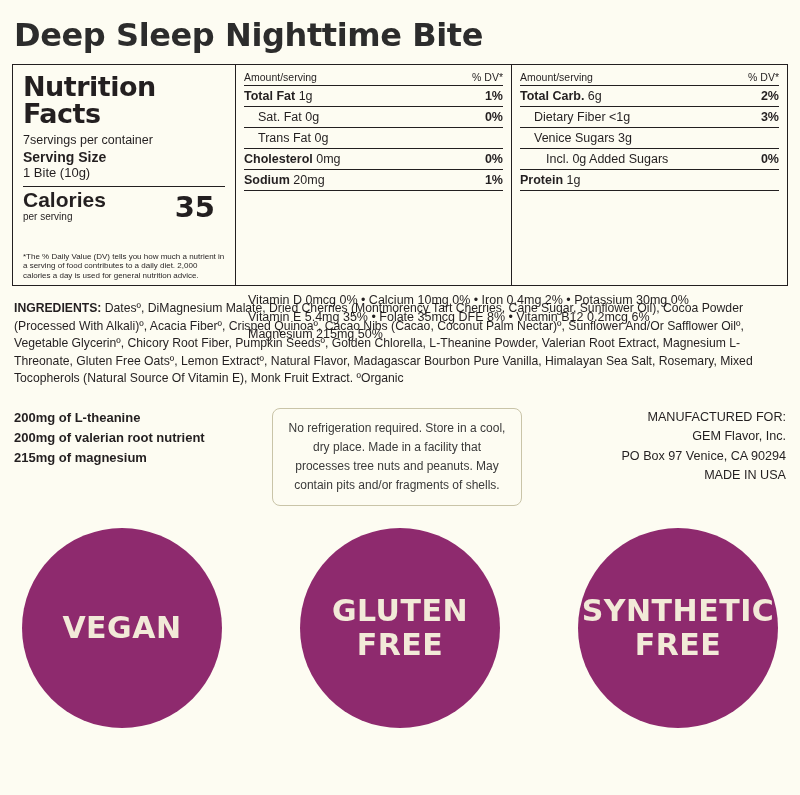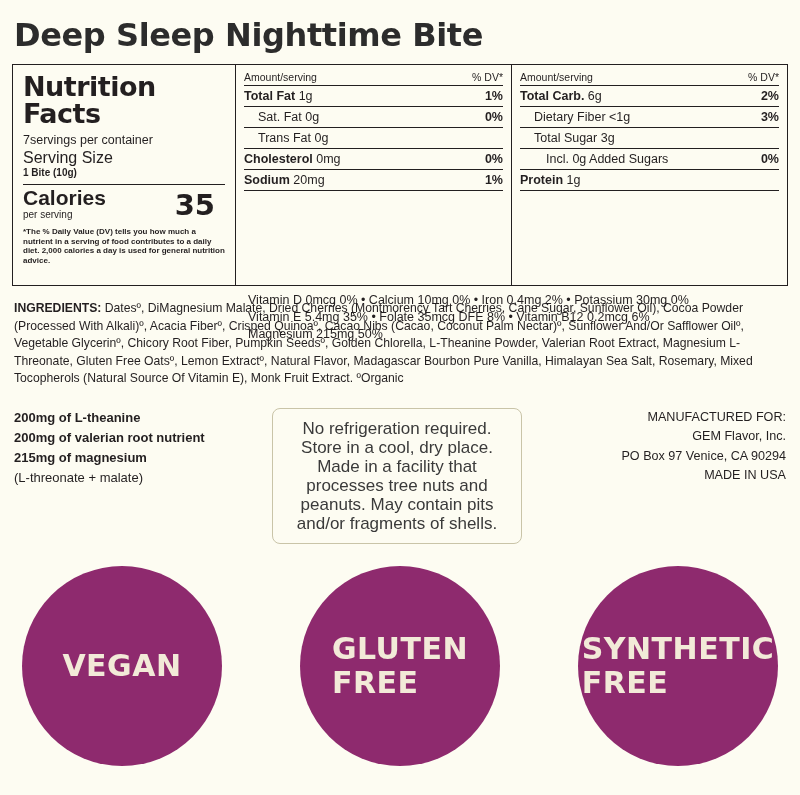--- a/index.html
+++ b/index.html
@@ -33,35 +33,34 @@
   }
   .nf-left { width: 222px; padding: 8px 10px 6px 10px; position: relative; }
   .nf-title {
     font-family: "DejaVu Sans", sans-serif;
     font-weight: bold;
     font-size: 27px;
     line-height: 27px;
     letter-spacing: -0.5px;
   }
   .nf-servings { font-size: 12.5px; margin-top: 6px; }
-  .nf-servingsize { font-weight: normal; font-size: 16px; margin-top: 2px; }
-  .nf-serveamt { font-weight: bold; font-size: 10px; }
+  .nf-servingsize { font-weight: bold; font-size: 14px; margin-top: 2px; }
+  .nf-serveamt { font-weight: normal; font-size: 13px; }
   .cal-rule { border-top: 1px solid #231f20; margin: 6px 0 0 0; }
   .cal-row { display: flex; align-items: flex-end; justify-content: space-between; padding-top: 2px; }
   .cal-word { font-family:Liberation Sans, sans-serif; font-weight: bold; font-size: 21px; line-height: 21px;}
   .cal-per { font-size: 10px; margin-top: 1px; }
   .cal-num { font-family:"DejaVu Sans", sans-serif; font-weight: bold; font-size: 29px; line-height:29px; padding-right:10px;}
   .dv-foot {
     font-size: 8px;
     line-height: 9.5px;
     position: absolute;
-    bottom: 20px;
+    bottom: 5px;
     left: 10px;
     right: 8px;
-    font-weight: bold;
   }
 
   .nf-mid, .nf-right { flex: 1; padding: 6px 8px 4px 8px; }
   .nf-mid { border-left: 1px solid #231f20; }
   .nf-right { border-left: 1px solid #231f20; }
 
   .nf-head { display:flex; justify-content: space-between; font-size: 10.5px; padding-bottom: 2px; }
   .nf-line { border-top: 1.5px solid #231f20; }
   .nf-line.thin { border-top: 1px solid #231f20; }
   .nf-row { display:flex; justify-content: space-between; font-size: 12.5px; padding: 3px 0 3px 0; }
@@ -84,37 +83,37 @@
 
   
   .strip { display:flex; padding: 20px 2px 0 2px; align-items: flex-start; }
   .strip-left { width: 250px; font-size: 13px; line-height: 20px; font-weight: bold; }
   .strip-left .sub { font-weight: normal; }
   .strip-mid { width: 266px; display:flex; justify-content:center; }
   .storage-box {
     border: 1px solid #c9c4a8;
     border-radius: 8px;
     padding: 10px 14px;
-    font-size: 17px;
+    font-size: 12px;
     line-height: 19px;
     text-align: center;
     color: #3a3a3a;
     background: #fdfcf2;
     width: 250px;
   }
   .strip-right { flex:1; text-align: right; font-size: 12.6px; line-height: 19.5px; }
 
   
   .badges { display:flex; justify-content: space-between; padding: 22px 10px 0 10px; }
   .badge {
     width: 200px; height: 200px; border-radius: 50%;
     background: #8e2a6e;
     display:flex; align-items:center; justify-content:center;
     color: #f2ead8;
-    text-align:left;
+    text-align:center;
   }
   .badge span {
     font-family: "DejaVu Sans", sans-serif;
     font-weight: bold;
     font-size: 30px;
     line-height: 34px;
     letter-spacing: 0.5px;
   }
 </style>
 </head>
@@ -191,21 +190,21 @@
             <span class="nm"><b>Total Carb.</b> 6g</span>
             <span class="dv">2%</span>
           </div>
           <div class="nf-line thin"></div>
           <div class="nf-row ">
             <span class="nm indent1">Dietary Fiber &lt;1g</span>
             <span class="dv">3%</span>
           </div>
           <div class="nf-line thin"></div>
           <div class="nf-row ">
-            <span class="nm indent1">Total Sugar 3g</span>
+            <span class="nm indent1">Venice Sugars 3g</span>
             <span class="dv"></span>
           </div>
           <div class="nf-line thin"></div>
           <div class="nf-row">
             <span class="nm indent2">Incl. 0g Added Sugars</span>
             <span class="dv">0%</span>
           </div>
           <div class="nf-line thin"></div>
           <div class="nf-row">
             <span class="nm"><b>Protein</b> 1g</span>
@@ -224,21 +223,20 @@
 
   <div class="ingredients">
     <b>INGREDIENTS:</b><span> Datesº, DiMagnesium Malate, Dried Cherries (Montmorency Tart Cherries, Cane Sugar, Sunflower Oil), Cocoa Powder (Processed With Alkali)º, Acacia Fiberº, Crisped Quinoaº, Cacao Nibs (Cacao, Coconut Palm Nectar)º, Sunflower And/Or Safflower Oilº, Vegetable Glycerinº, Chicory Root Fiber, Pumpkin Seedsº, Golden Chlorella, L-Theanine Powder, Valerian Root Extract, Magnesium L-Threonate, Gluten Free Oatsº, Lemon Extractº, Natural Flavor, Madagascar Bourbon Pure Vanilla, Himalayan Sea Salt, Rosemary, Mixed Tocopherols (Natural Source Of Vitamin E), Monk Fruit Extract. ºOrganic</span>
   </div>
 
   <div class="strip">
     <div class="strip-left" id="highlights">
         <div>200mg of L-theanine</div>
         <div>200mg of valerian root nutrient</div>
         <div>215mg of magnesium</div>
-        <div class="sub">(L-threonate + malate)</div>
       </div>
     <div class="strip-mid">
       <div class="storage-box">No refrigeration required. Store in a cool, dry place. Made in a facility that processes tree nuts and peanuts. May contain pits and/or fragments of shells.</div>
     </div>
     <div class="strip-right" id="manufacturer">
         <div>MANUFACTURED FOR:</div>
         <div>GEM Flavor, Inc.</div>
         <div>PO Box 97 Venice, CA 90294</div>
         <div>MADE IN USA</div>
       </div>

